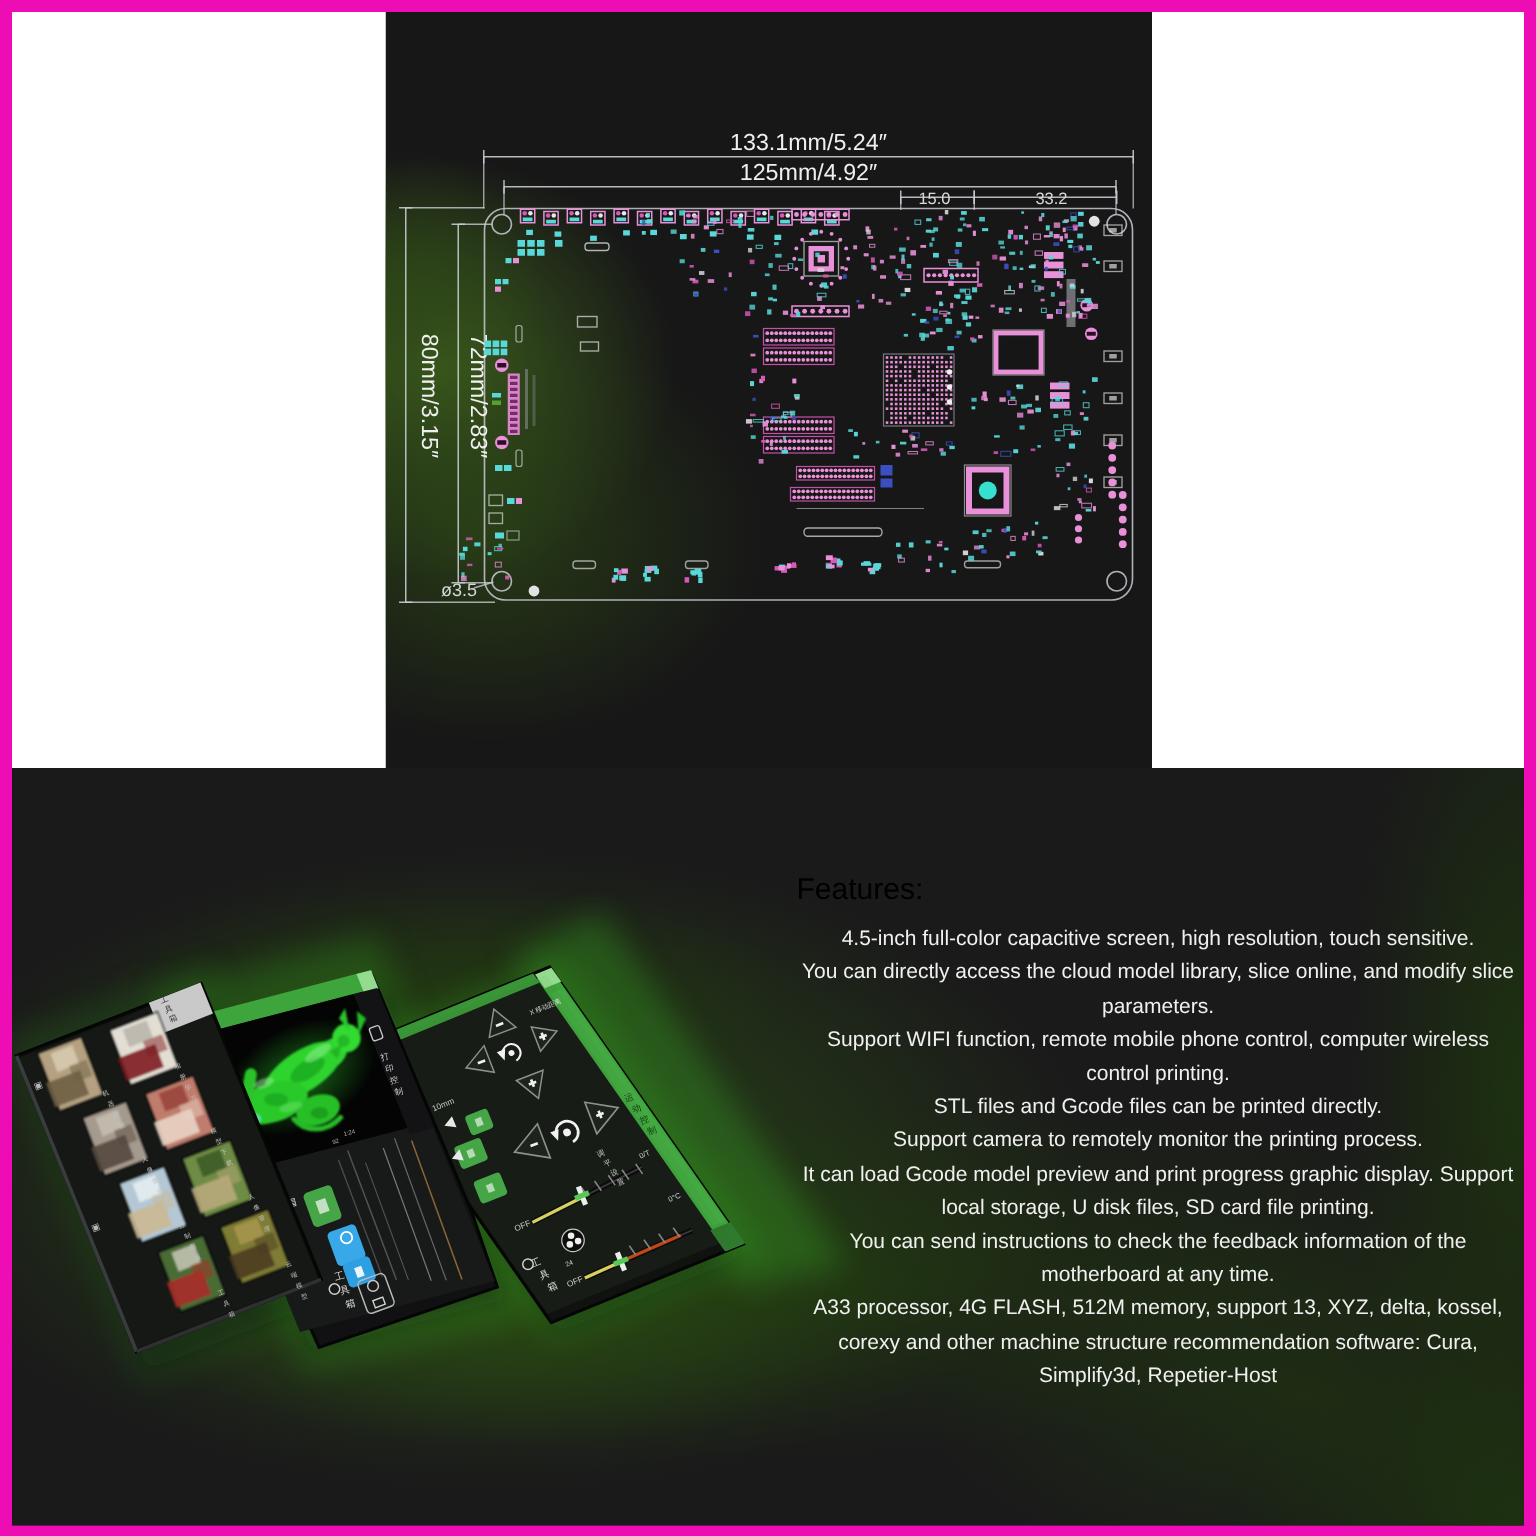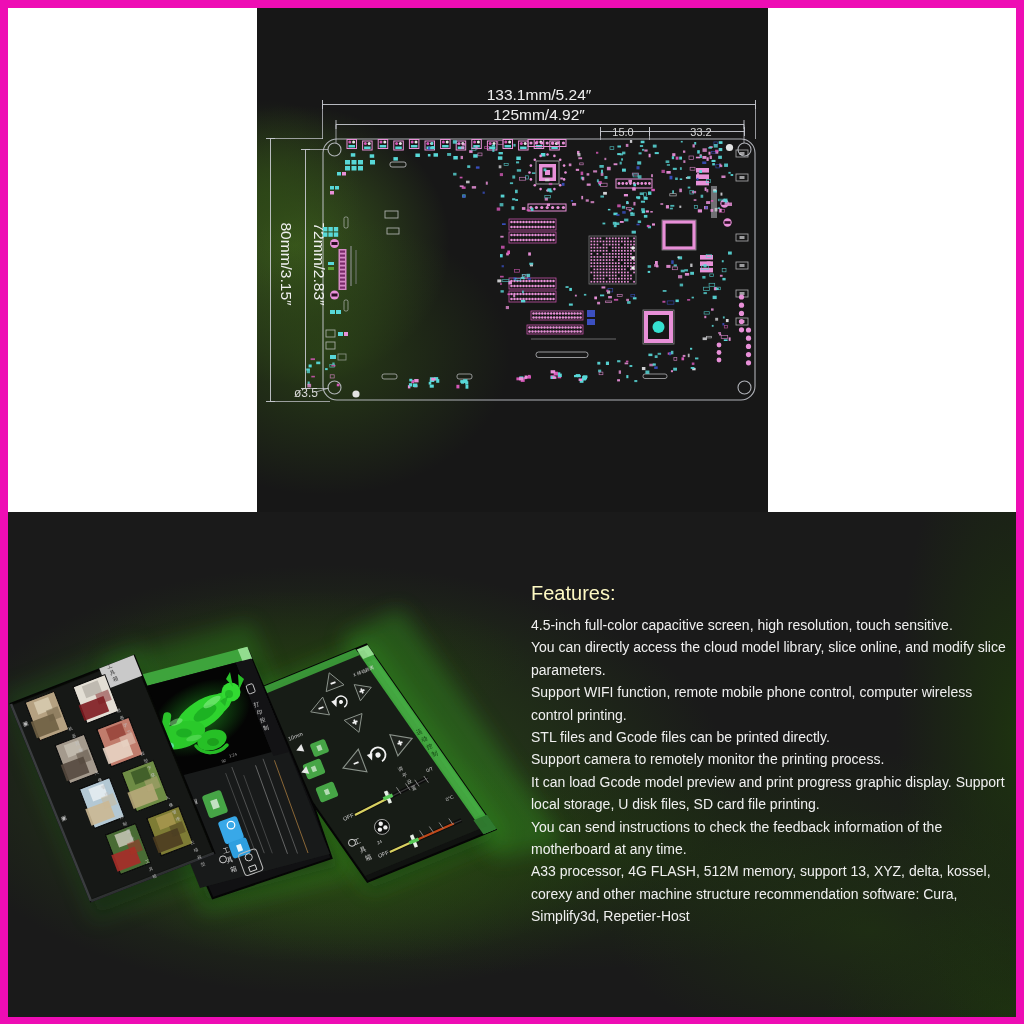--- a/index.html
+++ b/index.html
@@ -1,20 +1,20 @@
 <!DOCTYPE html>
 <html><head><meta charset="utf-8">
 <style>
 html,body{margin:0;padding:0;width:1024px;height:1024px;overflow:hidden;background:#ee0db4;}
 *{box-sizing:border-box;}
 .white{position:absolute;left:8px;top:8px;width:1008px;height:504px;background:#ffffff;}
 .dark{position:absolute;left:8px;top:512px;width:1008px;height:505px;background:#191919;}
 .feat{position:absolute;left:531px;top:578px;width:482px;color:#f0f0f0;font-family:"Liberation Sans",sans-serif;}
-.feat h2{font-size:20px;font-weight:normal;margin:0;padding:4px 0 9px 0;color:#fef9c3;}
-.feat .body{font-size:14px;line-height:22.4px;font-weight:normal;}
+.feat h2{font-size:20px;font-weight:normal;margin:0;padding:4px 0 9px 0;color:#000000;}
+.feat .body{font-size:14px;line-height:22.4px;font-weight:normal;text-align:center;}
 </style></head>
 <body>
 <div class="white"></div>
 <div class="dark"></div>
 <svg width="511" height="504" viewBox="257 8 511 504" style="position:absolute;left:257px;top:8px">
     <defs>
 <radialGradient id="pg1" cx="50%" cy="50%" r="50%">
 <stop offset="0%" stop-color="#3f601e" stop-opacity="0.95"></stop>
 <stop offset="55%" stop-color="#37551c" stop-opacity="0.5"></stop>
 <stop offset="100%" stop-color="#3a5a1c" stop-opacity="0"></stop>

